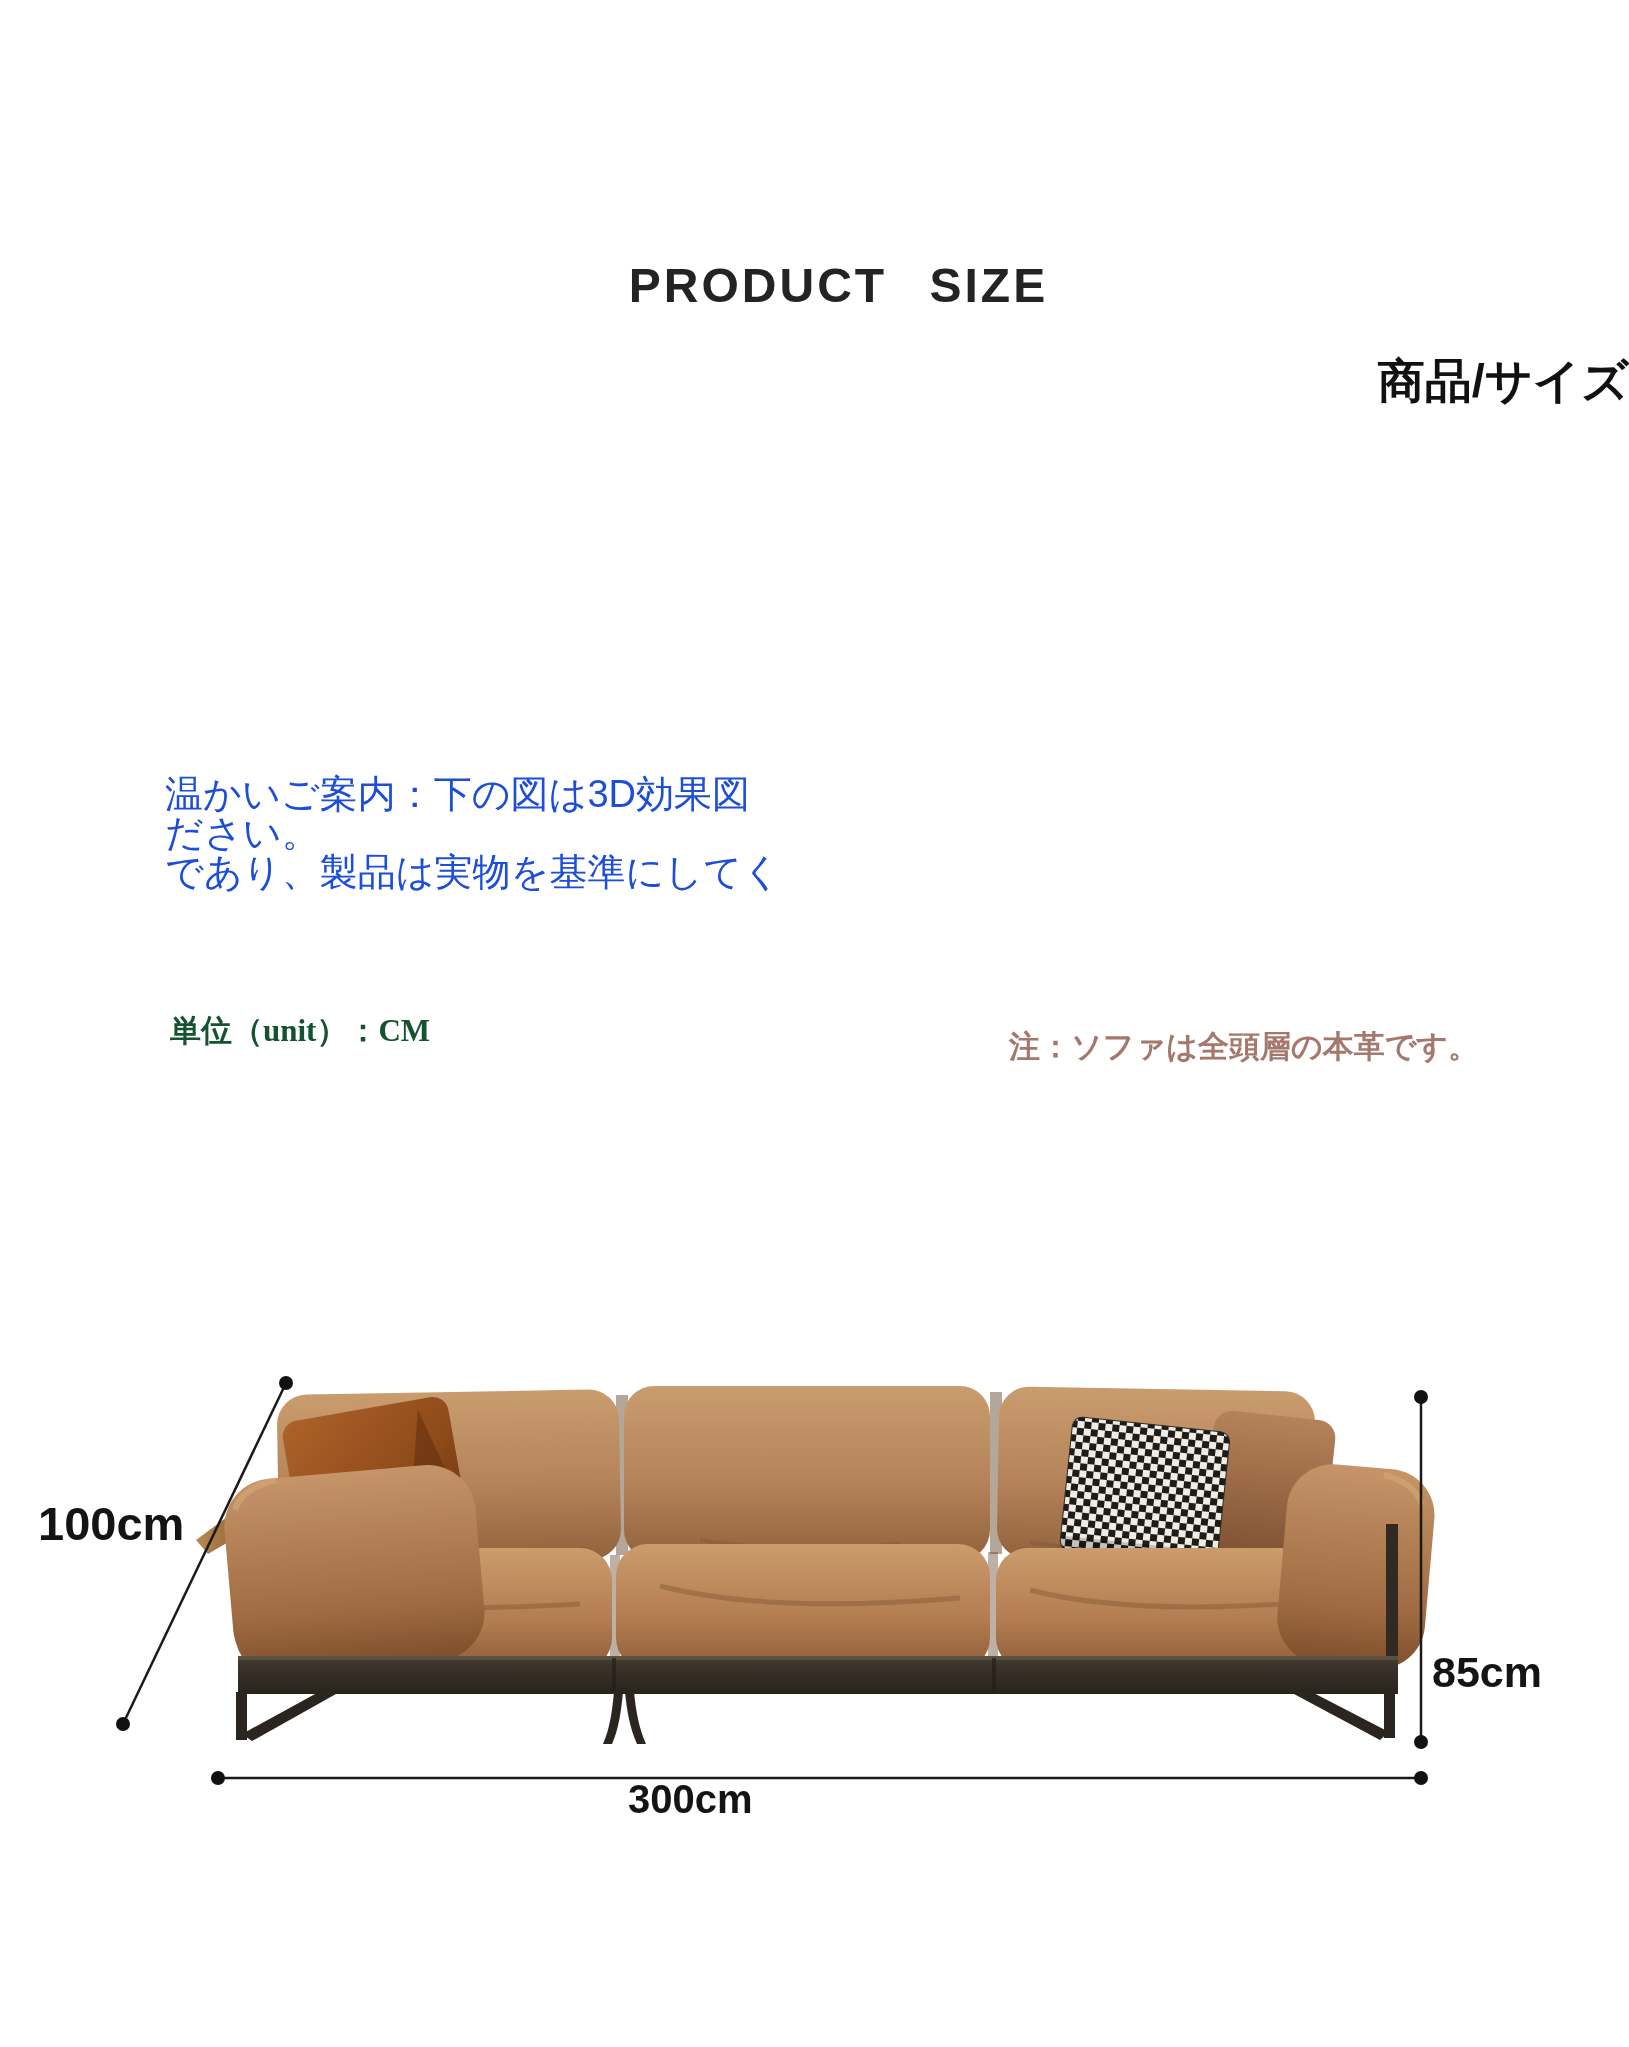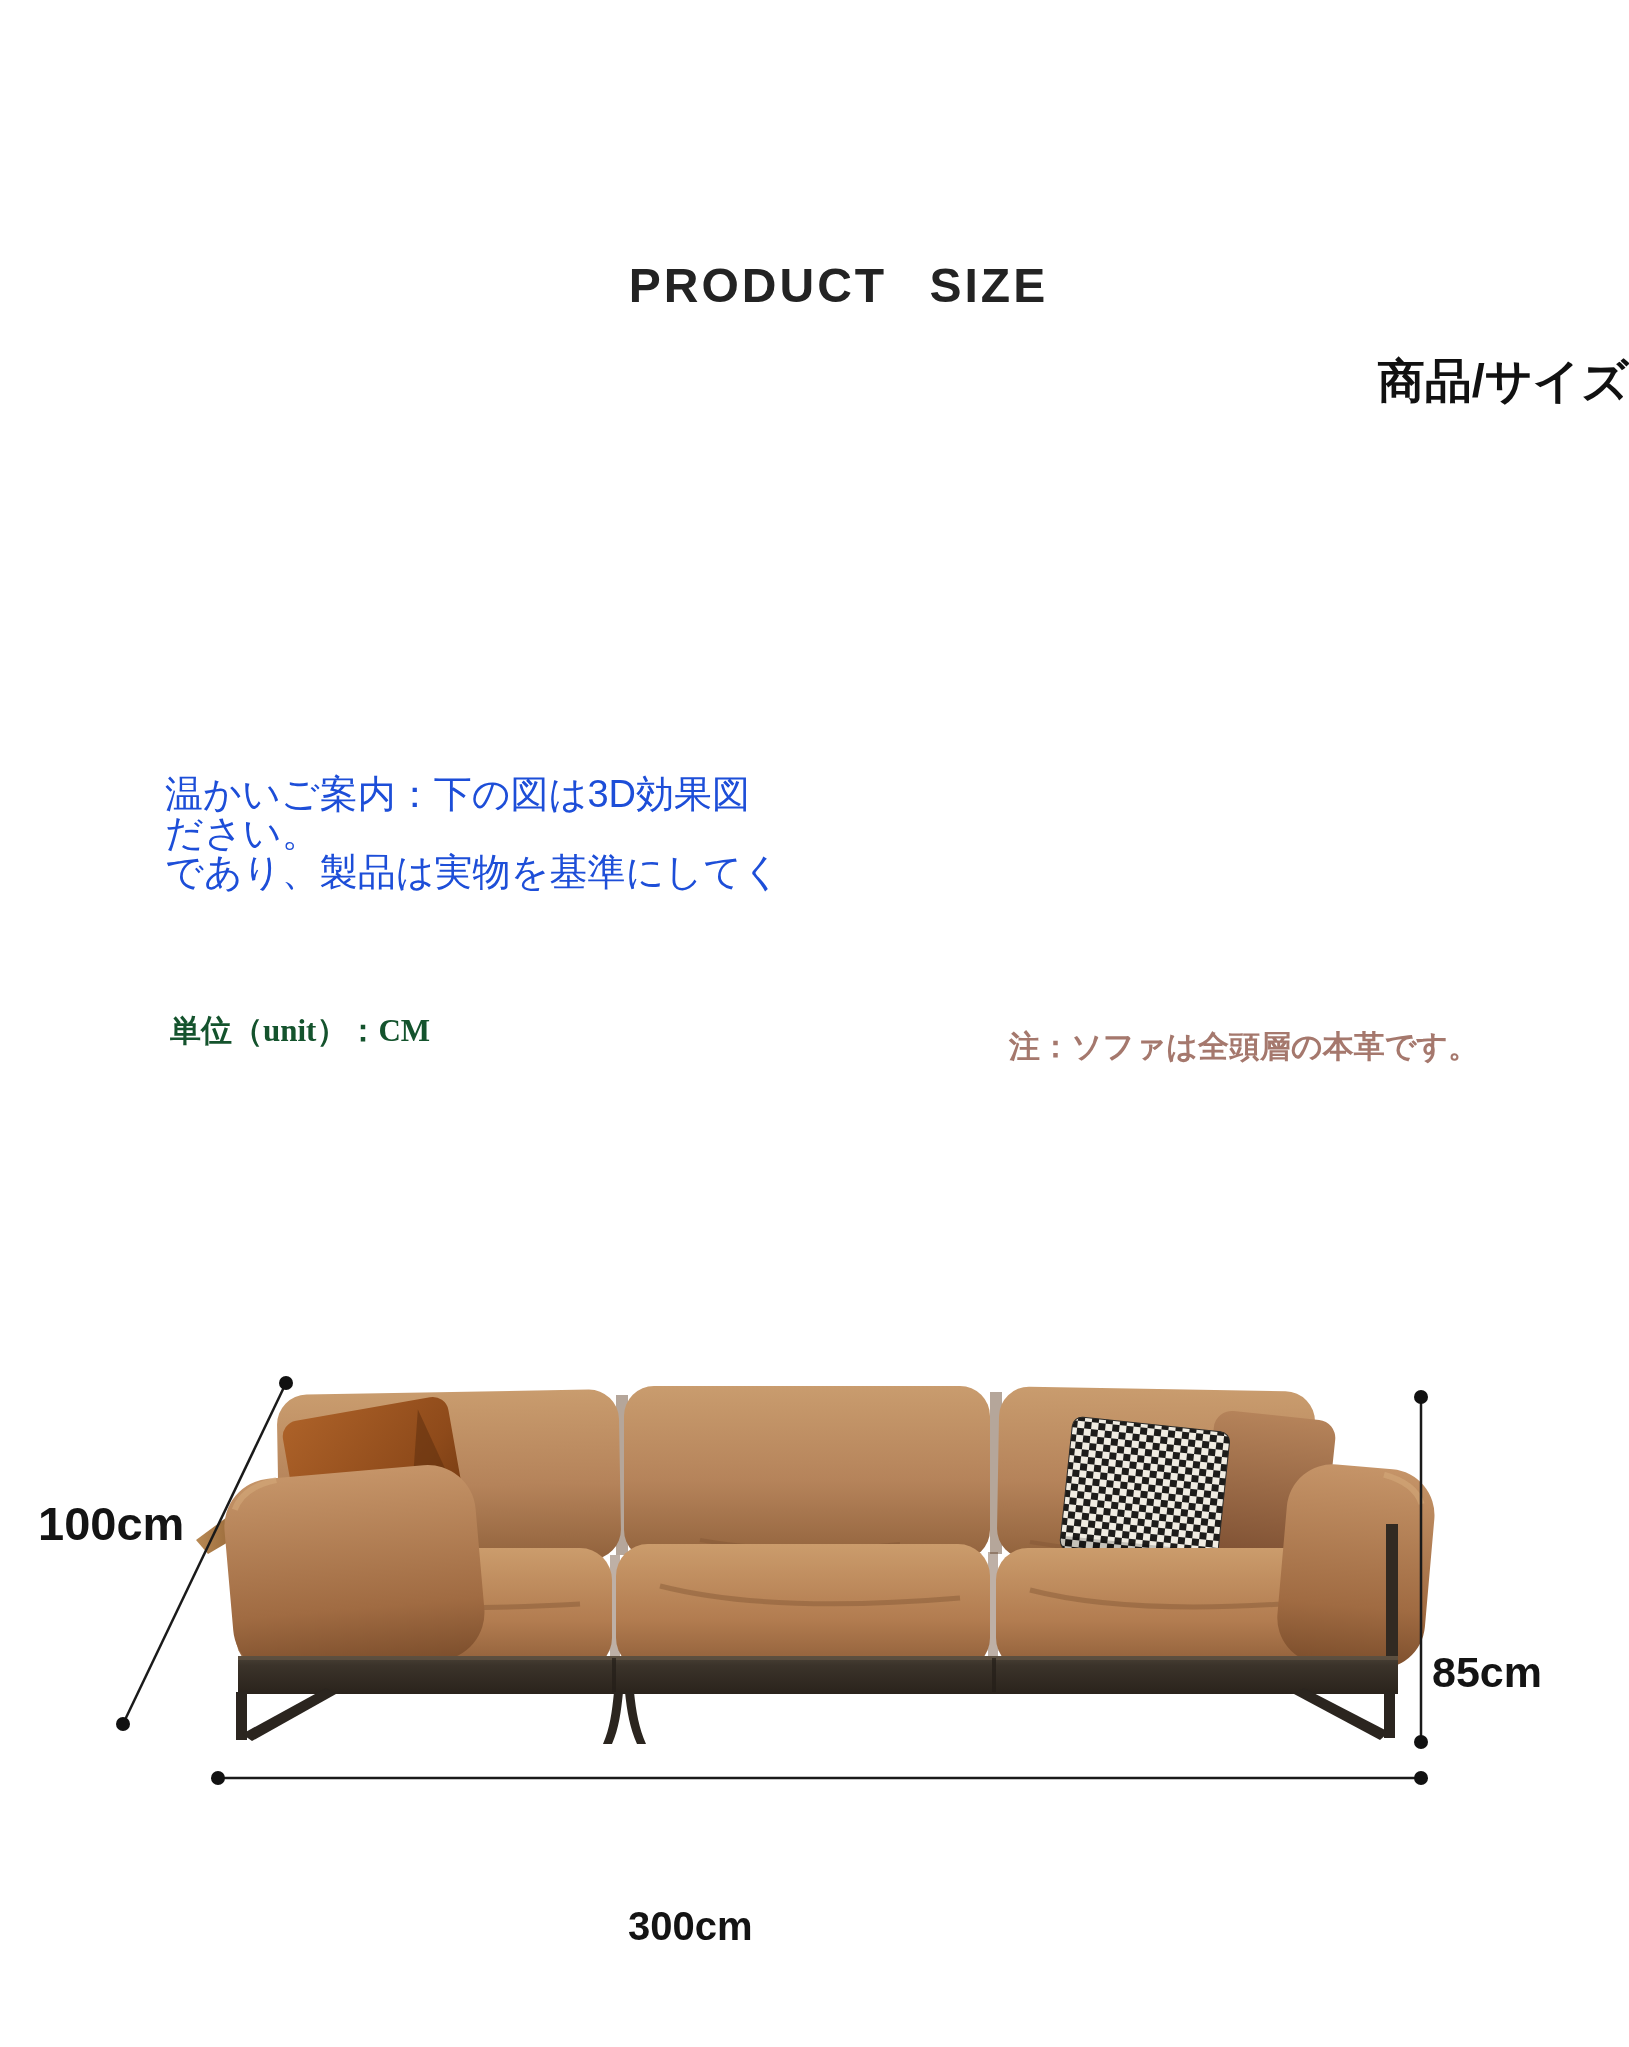--- a/index.html
+++ b/index.html
@@ -74,21 +74,21 @@
   }
   .dim-label{
     position:absolute;
     color:#141414;
     font-weight:700;
     text-align:left;
     white-space:nowrap;
   }
   .dim-depth{ top:1496px; left:38px;  width:165px; font-size:47px; }
   .dim-height{ top:1612px; left:1432px; width:130px; font-size:43px;margin-top:36px; }
-  .dim-width{ top:1904px; left:628px; width:165px; font-size:40px; }
+  .dim-width{ top:1777px; left:628px; width:165px; font-size:40px; }
 </style>
 </head>
 <body>
 
 <div class="page">
 
   <div class="title-en">PRODUCT SIZE</div>
   <div class="title-jp">商品/サイズ</div>
 
 

